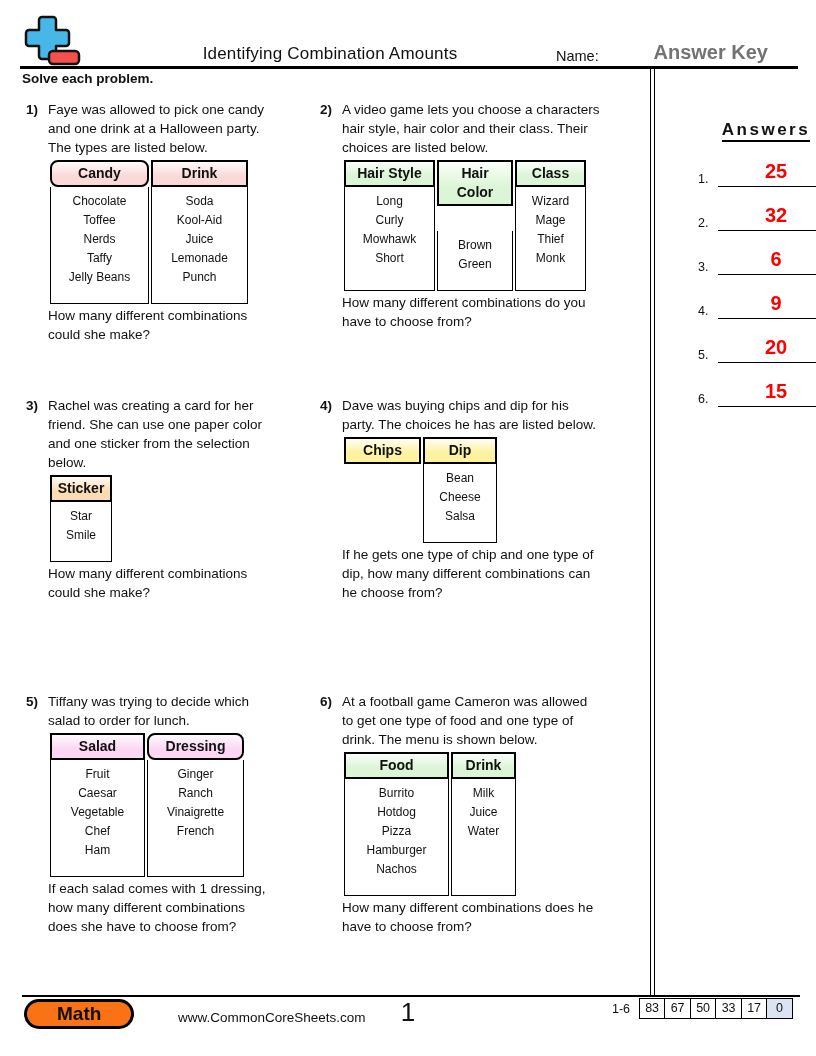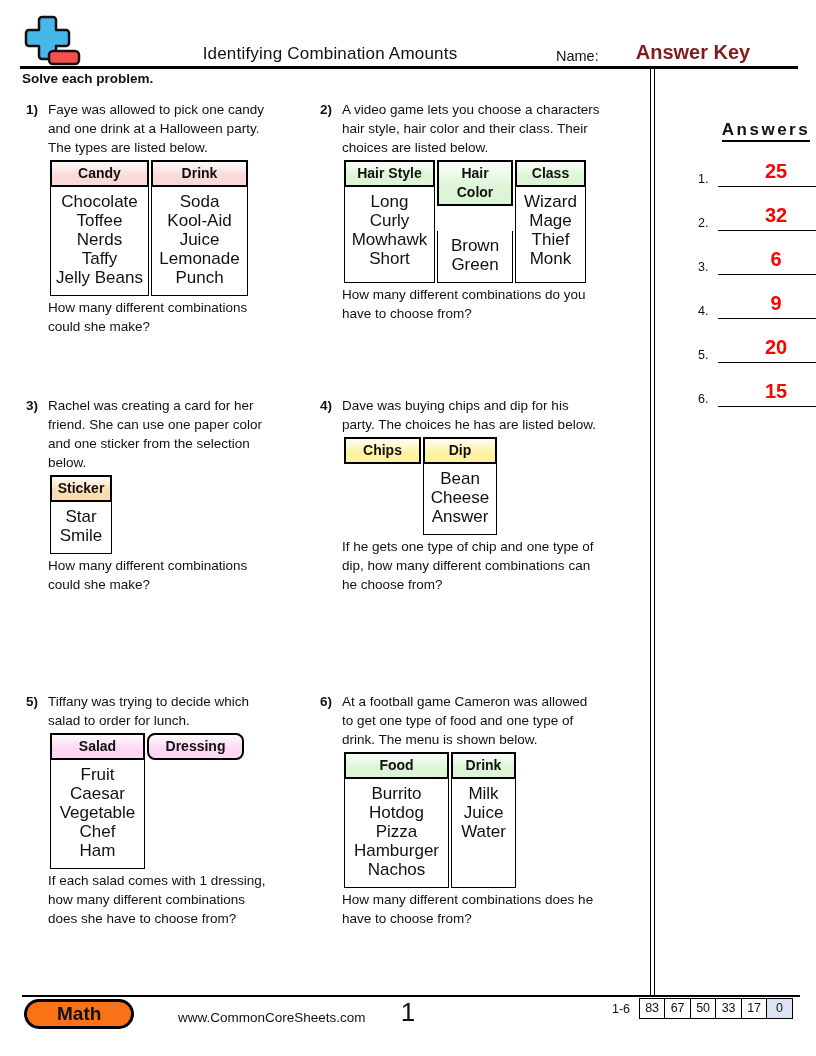--- a/index.html
+++ b/index.html
@@ -21,21 +21,21 @@
   .problem { position:absolute; display:flex; align-items:flex-start; }
   .pnum { width:22px; font-size:13.5px; font-weight:bold; line-height:19px; flex:none; }
   .pbody { font-size:13.5px; line-height:19px; }
   .ptext, .pquestion { white-space:pre-line; }
   .ctable { display:flex; align-items:stretch; gap:2px; margin:3px 0 2px 2px; }
   .tcol { display:flex; flex-direction:column; }
   .tcol-head { border:2.5px solid #000; font-weight:bold; font-size:14px; text-align:center;
                padding:2px 3px;
                background-image:linear-gradient(rgba(255,255,255,.9), rgba(255,255,255,0) 60%); }
   .tcol-body { border:1.5px solid #000; border-top:none; flex:1; text-align:center;
-               font-size:17px; line-height:19px; padding:5px 3px 8px; white-space:pre-line; }
+               font-size:12px; line-height:19px; padding:5px 3px 16px; white-space:pre-line; }
 
   
   .answers-divider { position:absolute; left:650px; top:67px; height:928px; width:5px;
                      border-left:1.5px solid #000; border-right:1.5px solid #000; }
   .answers-panel { position:absolute; left:698px; top:72px; width:136px;margin-top:48px; }
   .answers-heading { display:block; text-align:center; font-size:17px; font-weight:bold;
                      letter-spacing:2.5px; }
   .answers-heading span { border-bottom:2px solid #000; padding-bottom:1px; }
   .answer-row { display:flex; align-items:flex-end; margin-top:17px; }
   .answer-row.first { margin-top:20px; }
@@ -61,33 +61,33 @@
 <body>
 
 <div class="sheet">
 
   <svg class="logo" width="58" height="54" viewBox="0 0 58 54">
     <path d="M18 4 h11 a3 3 0 0 1 3 3 v10 h10 a3 3 0 0 1 3 3 v10 a3 3 0 0 1 -3 3 h-10 v10 a3 3 0 0 1 -3 3 h-11 a3 3 0 0 1 -3 -3 v-10 H5 a3 3 0 0 1 -3 -3 V20 a3 3 0 0 1 3 -3 h10 V7 a3 3 0 0 1 3 -3 z" fill="#47b7e8" stroke="#111" stroke-width="2.5" stroke-linejoin="round"></path>
     <rect x="25" y="38" width="30" height="13" rx="4" fill="#f4504d" stroke="#111" stroke-width="2.5"></rect>
   </svg>
   <div class="page-title">Identifying Combination Amounts</div>
   <div class="name-label">Name:</div>
-  <div class="name-value" style="color: #7f1d1d;">Answer Key</div>
+  <div class="name-value" style="color: #737373; text-align: right;">Answer Key</div>
   <div class="header-rule"></div>
   <div class="instruction">Solve each problem.</div>
 
   <div class="problem" style="left:26px; top:100px;">
     <div class="pnum">1)</div>
     <div class="pbody" style="width:262px;">
       <div class="ptext">Faye was allowed to pick one candy
 and one drink at a Halloween party.
 The types are listed below.</div>
       <div class="ctable">
         <div class="tcol" style="width:99px;">
-          <div class="tcol-head" style="background-color: rgb(251, 217, 217);">Candy</div>
+          <div class="tcol-head" style="background-color: rgb(251, 217, 217); border-radius: 8px;">Candy</div>
           <div class="tcol-body">Chocolate
 Toffee
 Nerds
 Taffy
 Jelly Beans</div>
         </div>
         <div class="tcol" style="width:97px;">
           <div class="tcol-head" style="background-color: rgb(251, 217, 217);">Drink</div>
           <div class="tcol-body">Soda
 Kool-Aid
@@ -158,21 +158,21 @@
       <div class="ptext">Dave was buying chips and dip for his
 party. The choices he has are listed below.</div>
       <div class="ctable">
         <div class="tcol" style="width:77px;">
           <div class="tcol-head" style="background-color: rgb(253, 242, 160);">Chips</div>
         </div>
         <div class="tcol" style="width:74px;">
           <div class="tcol-head" style="background-color: rgb(253, 242, 160);">Dip</div>
           <div class="tcol-body">Bean
 Cheese
-Answer</div>
+Salsa</div>
         </div>
       </div>
       <div class="pquestion">If he gets one type of chip and one type of
 dip, how many different combinations can
 he choose from?</div>
     </div>
   </div>
 
   <div class="problem" style="left:26px; top:692px;">
     <div class="pnum">5)</div>
@@ -183,20 +183,24 @@
         <div class="tcol" style="width:95px;">
           <div class="tcol-head" style="background-color: rgb(251, 215, 243);">Salad</div>
           <div class="tcol-body">Fruit
 Caesar
 Vegetable
 Chef
 Ham</div>
         </div>
         <div class="tcol" style="width:97px;">
           <div class="tcol-head" style="background-color: rgb(251, 215, 243); border-radius: 8px;">Dressing</div>
+          <div class="tcol-body">Ginger
+Ranch
+Vinaigrette
+French</div>
         </div>
       </div>
       <div class="pquestion">If each salad comes with 1 dressing,
 how many different combinations
 does she have to choose from?</div>
     </div>
   </div>
 
   <div class="problem" style="left:320px; top:692px;">
     <div class="pnum">6)</div>

